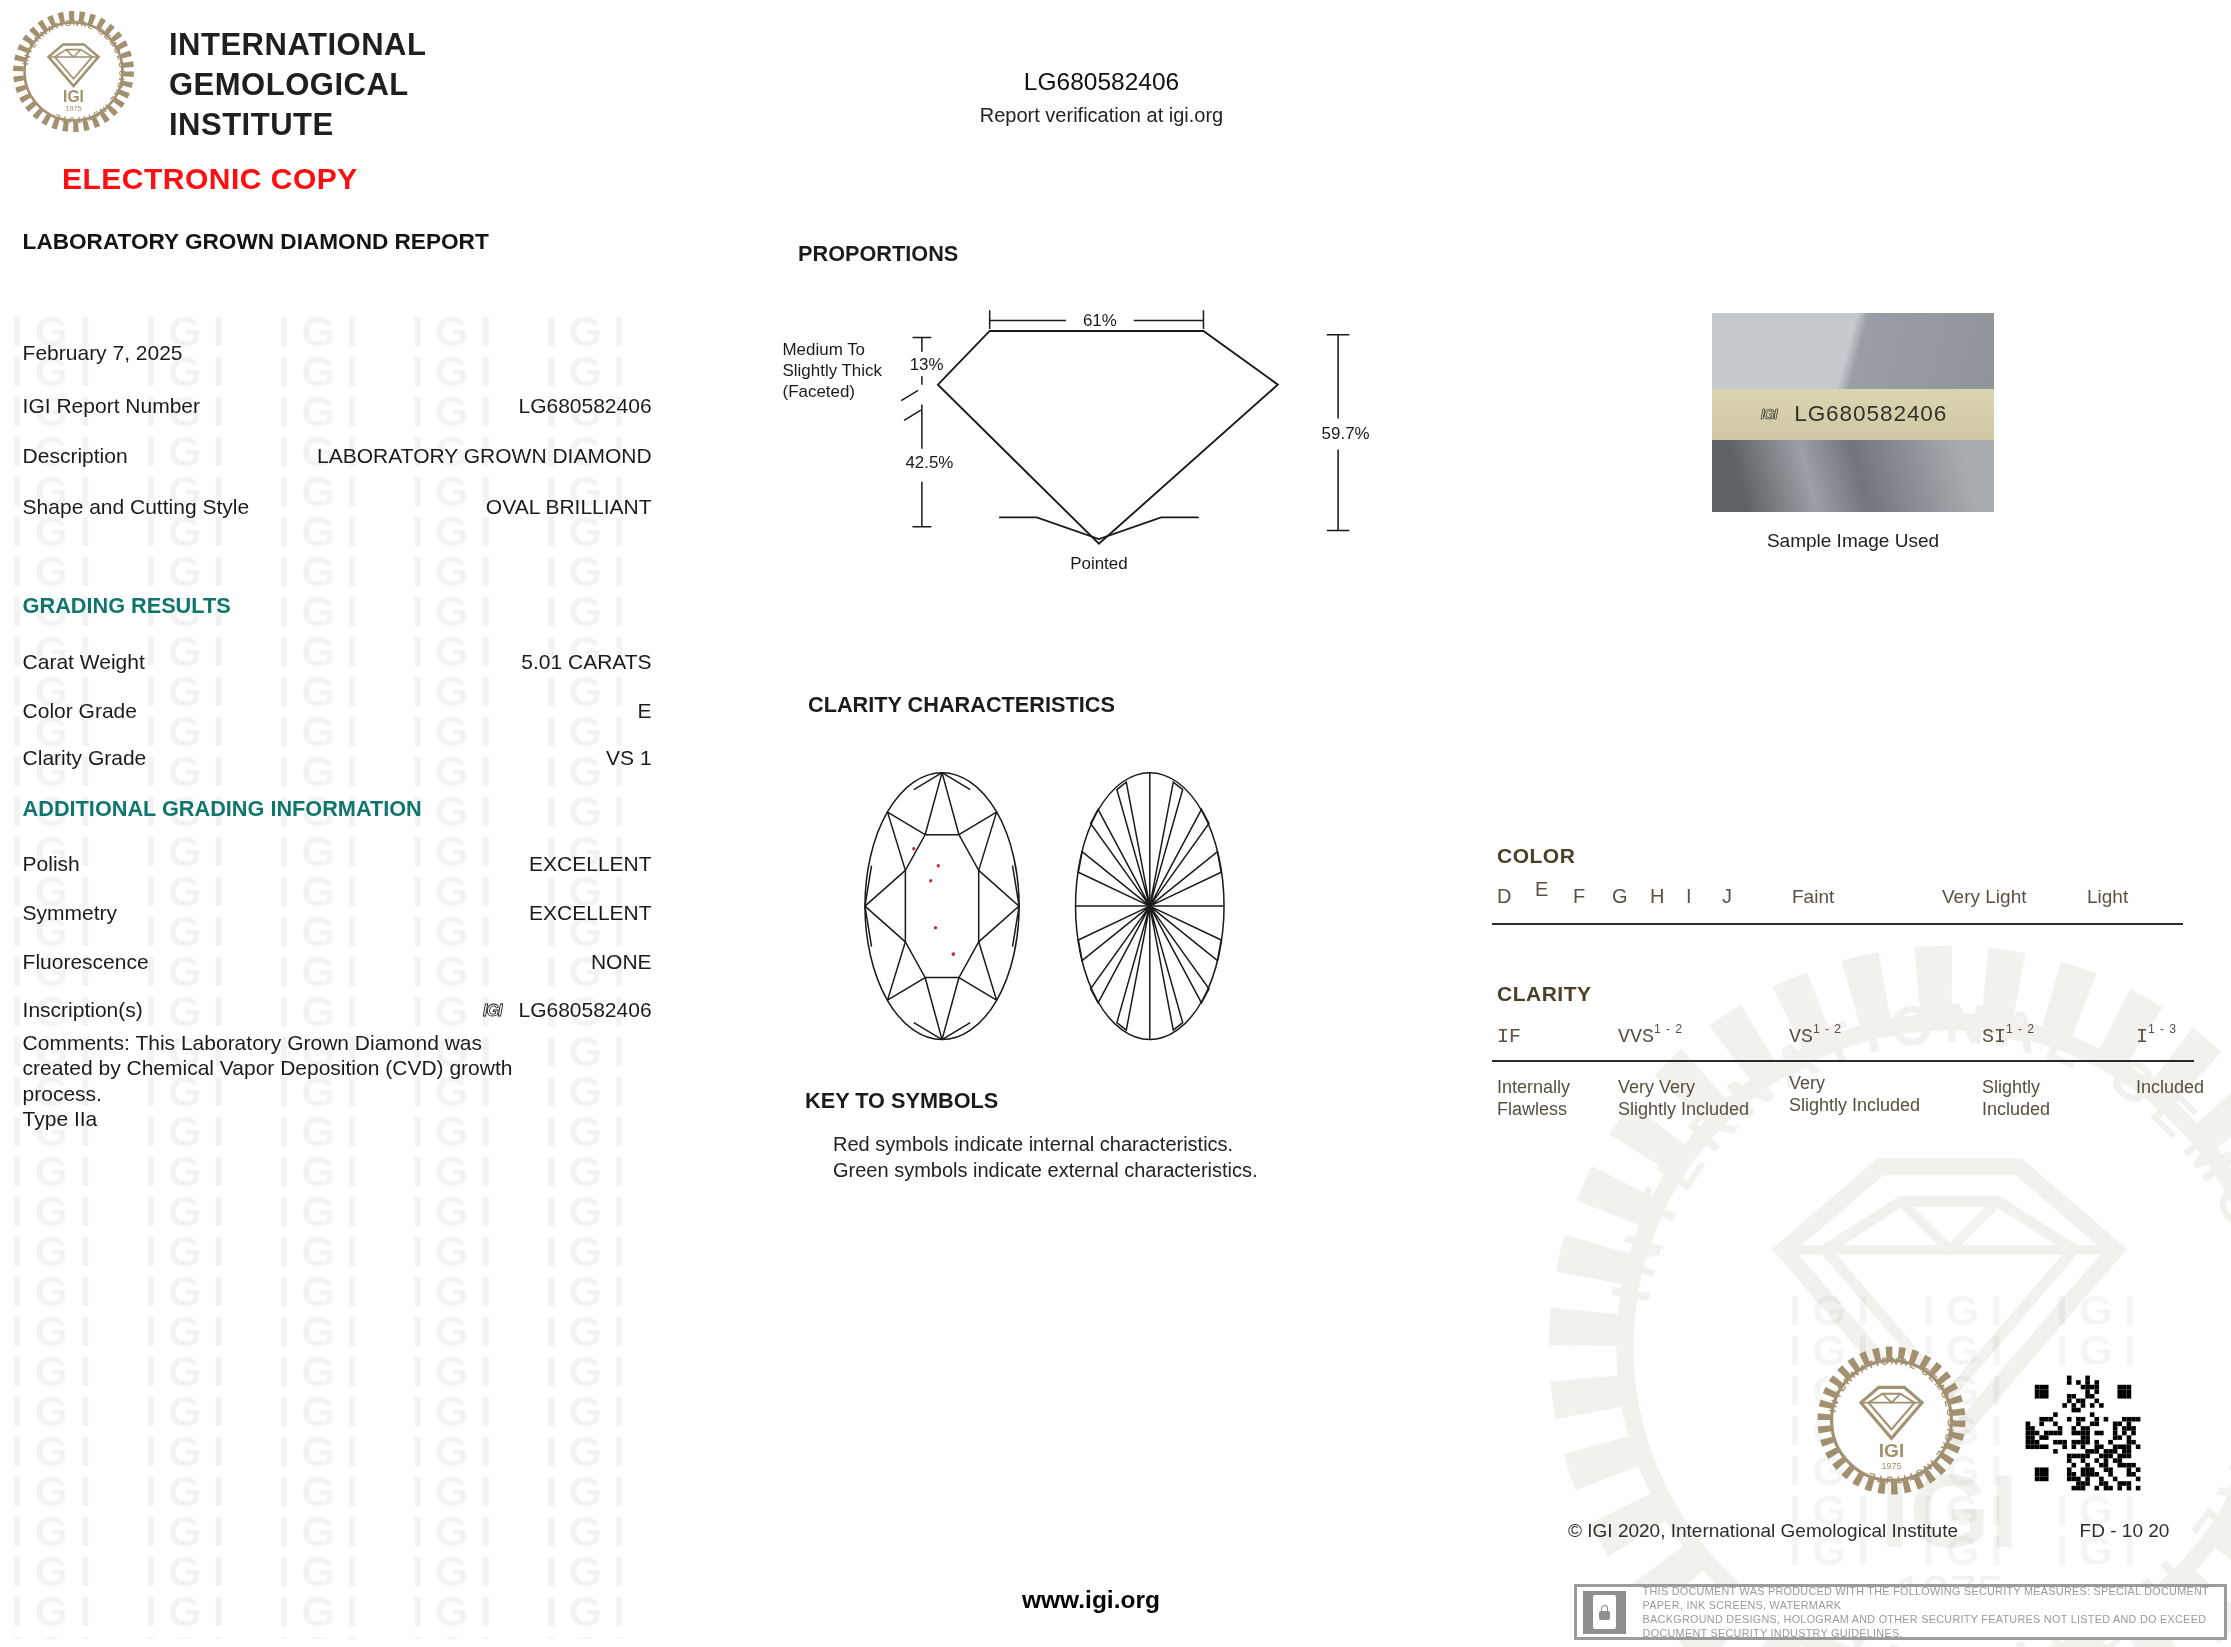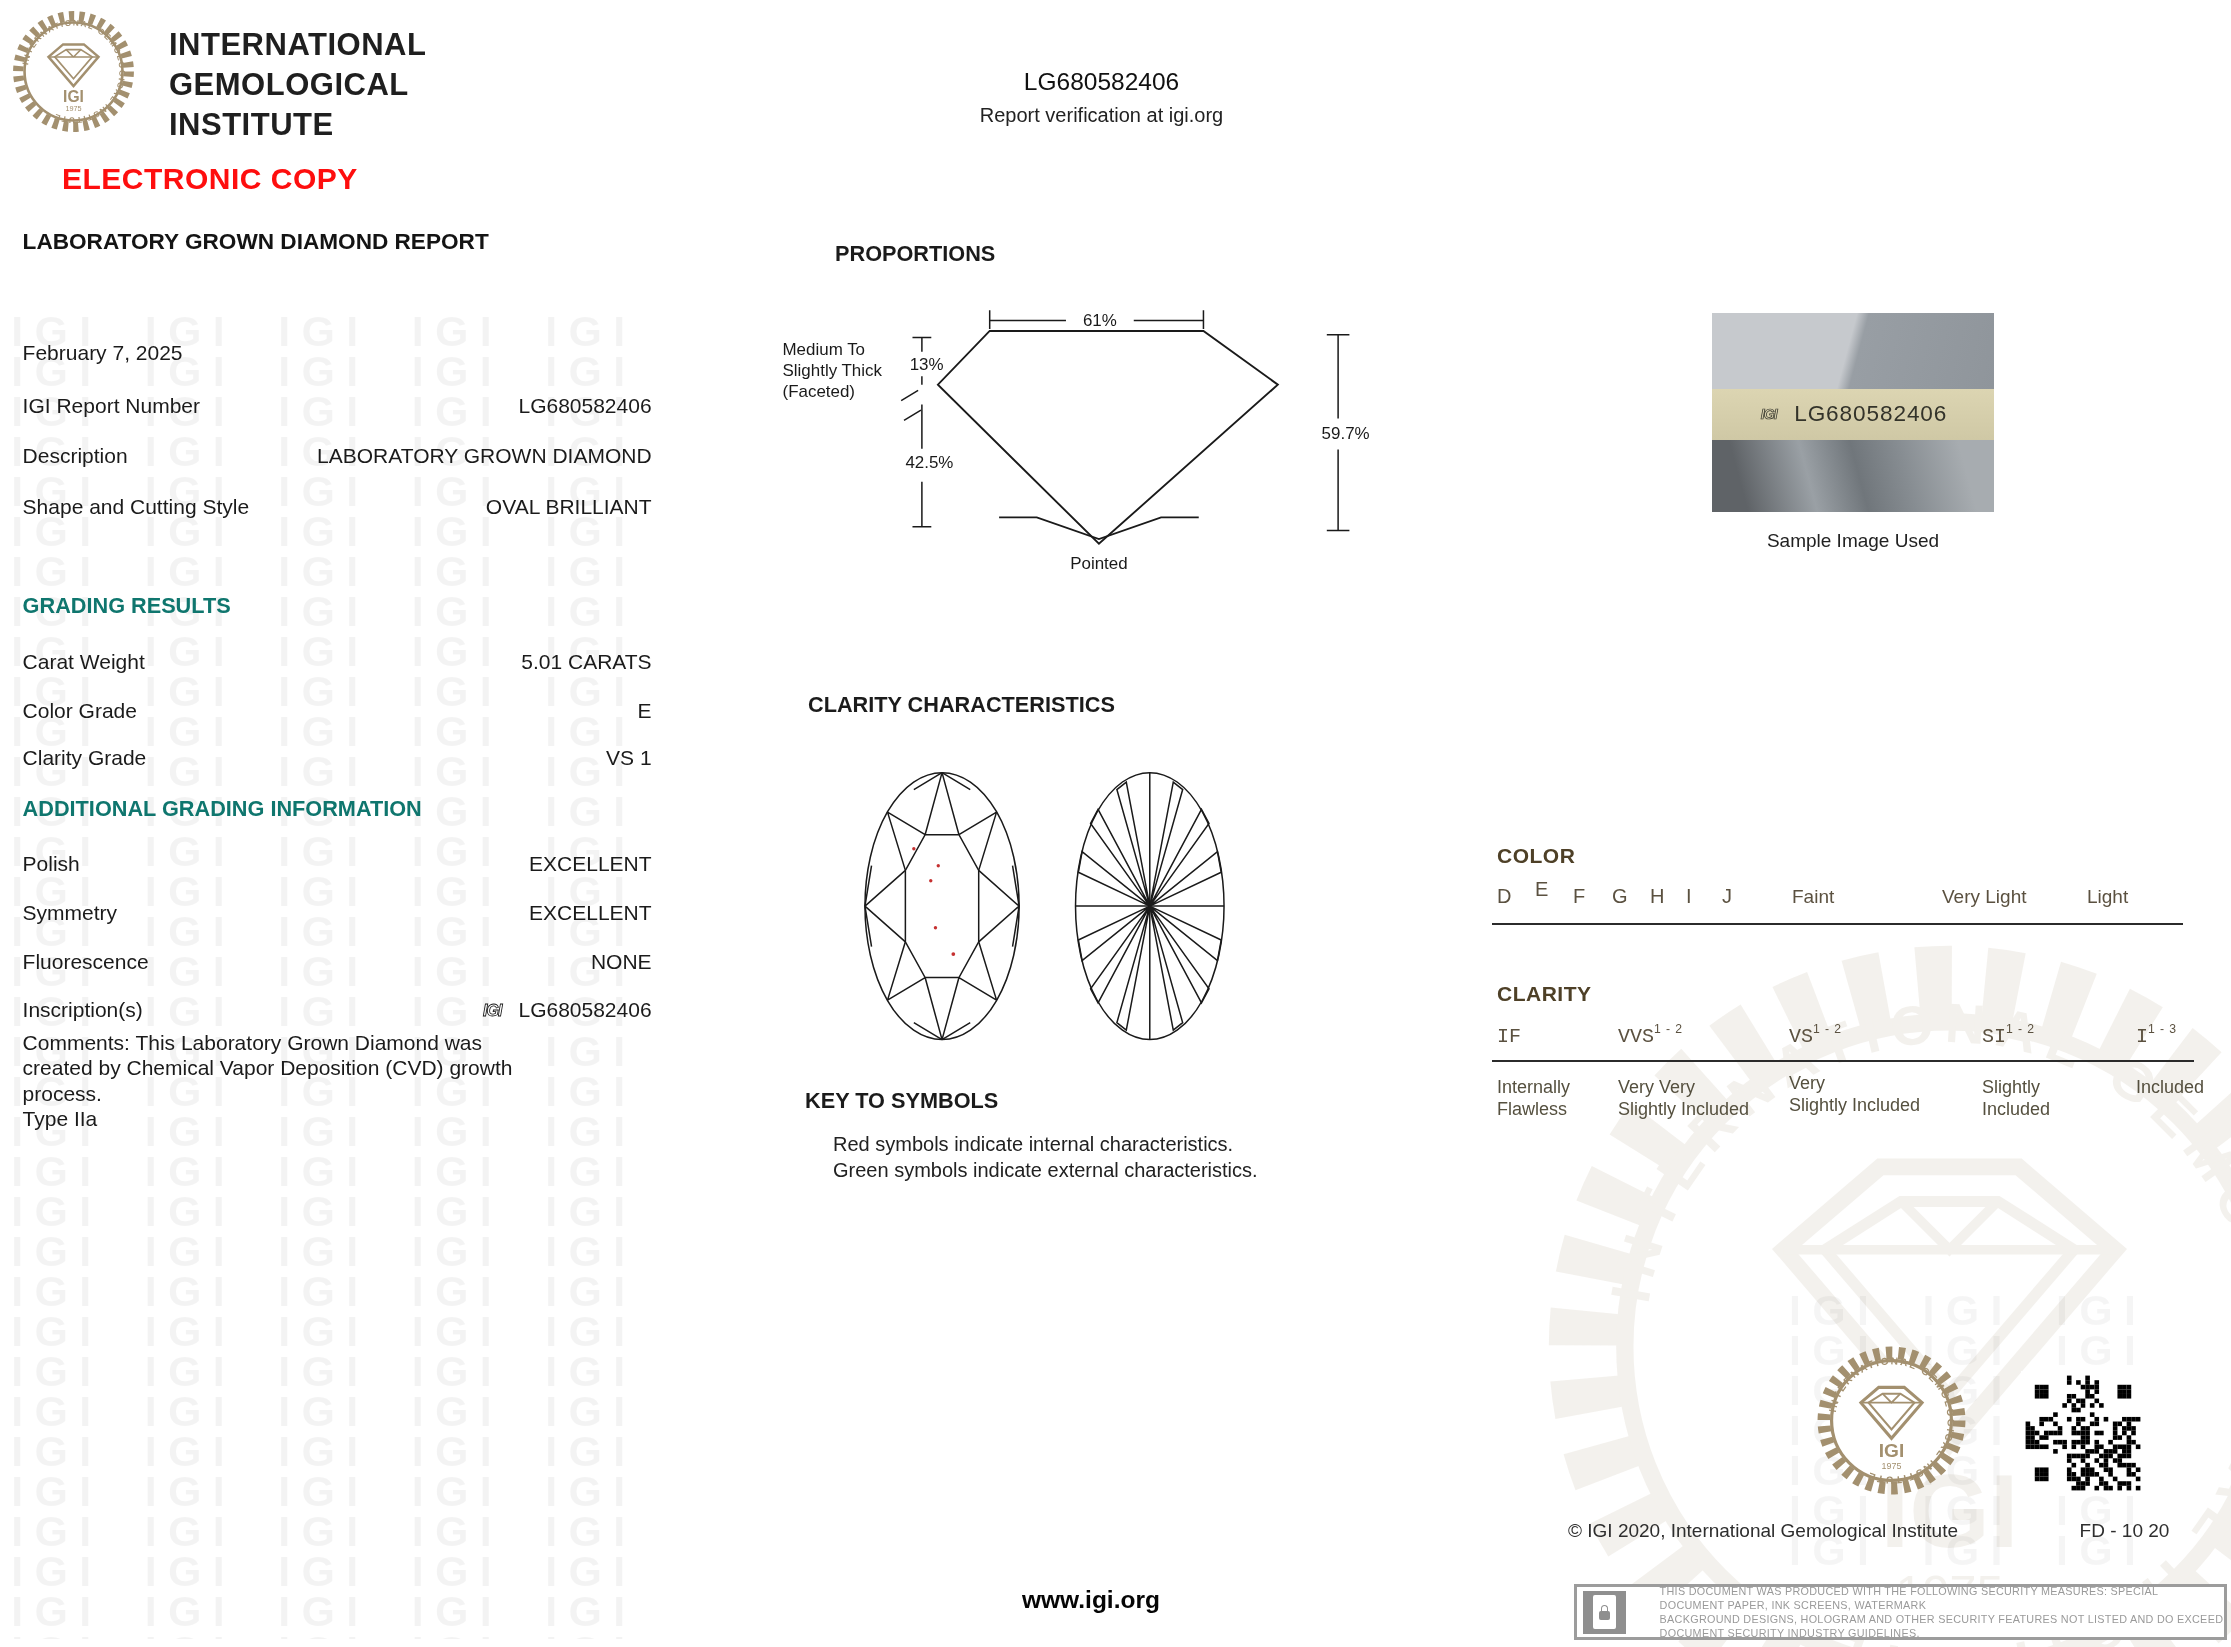--- a/index.html
+++ b/index.html
@@ -17,21 +17,21 @@
   .hdr-verif{left:904px;top:104px;width:395px;text-align:center;font-size:20px;color:#222;}
   .ecopy{left:62px;top:162px;font-size:30px;font-weight:bold;color:#fe0e0e;letter-spacing:0.5px;}
   
   .rep-title{left:22.6px;top:229px;font-size:22.6px;font-weight:bold;color:#141414;}
   .rep-date{left:22.6px;top:341px;font-size:21px;}
   .row{left:22.6px;width:629px;display:flex;justify-content:space-between;font-size:21px;}
   .sec-head{left:22.6px;font-size:21.7px;font-weight:bold;color:#0f766e;}
   .comments{left:22.6px;top:1030px;width:513px;font-size:21px;line-height:25.4px;}
   .insc-val{display:flex;align-items:center;gap:5.6px;}
   
-  .prop-title{left:835px;top:241px;font-size:21.7px;font-weight:bold;}
+  .prop-title{left:798px;top:241px;font-size:21.7px;font-weight:bold;}
   .cc-title{left:808px;top:692px;font-size:21.7px;font-weight:bold;}
   .kts-title{left:805px;top:1088px;font-size:21.7px;font-weight:bold;}
   .kts-line{left:833px;font-size:20px;color:#222;}
   .diagram-line{stroke:#1a1a1a;stroke-width:2;fill:none;}
   .diagram-thin{stroke:#1a1a1a;stroke-width:1.6;fill:none;}
   .diagram-txt{font-size:18px;fill:#1a1a1a;font-family:"Liberation Sans",sans-serif;}
   
   .sample{left:1712px;top:313px;width:282px;height:199px;overflow:hidden;}
   .si-top{height:38%;background:linear-gradient(105deg,#c6c9cd 48%,#989ea4 52%,#8f959b 100%);}
   .si-band{height:26%;background:linear-gradient(#dcd5b2,#cfc8a5);display:flex;align-items:center;justify-content:center;gap:7.5px;color:#33332a;font-size:22.6px;letter-spacing:0.9px;}
@@ -54,21 +54,21 @@
   .website{left:1022px;top:1586px;font-size:24.5px;font-weight:bold;color:#050505;}
   .seal-foot{left:1815px;top:1344px;width:153px;height:153px;}
   .seal-head{left:11.3px;top:9.4px;width:125px;height:125px;}
   #qr{left:2021px;top:1371px;width:124px;height:124px;background:#fff;padding:0;}
   .sec-box{left:1574px;top:1584px;width:653px;height:56px;border:3.8px solid #9c9c9c;background:#fff;
            display:flex;align-items:center;box-sizing:border-box;}
   .lock-box{width:43px;height:43px;background:#8f8f8f;margin-left:5.6px;flex:0 0 auto;position:relative;}
   .lock-doc{position:absolute;left:10.4px;top:4.7px;width:22.6px;height:34px;background:#fff;border-radius:1.9px;}
   .lock-body{position:absolute;left:5.6px;top:15px;width:11.3px;height:9.4px;background:#8f8f8f;border-radius:1.9px;}
   .lock-shackle{position:absolute;left:7.5px;top:9.4px;width:5.6px;height:7.5px;border:1.9px solid #8f8f8f;border-bottom:none;border-radius:4.7px 4.7px 0 0;}
-  .sec-text{margin-left:34px;font-size:10.8px;line-height:14px;color:#9a9a9a;letter-spacing:0.3px;}
+  .sec-text{margin-left:17px;font-size:10.8px;line-height:14px;color:#9a9a9a;letter-spacing:0.3px;}
 </style>
 </head>
 <body>
 <div class="page">
 
 <svg width="0" height="0" style="position:absolute" aria-hidden="true">
   <defs>
     <symbol id="igi-seal" viewBox="0 0 120 120">
       <circle cx="60" cy="60" r="53" fill="none" stroke="#a3906f" stroke-width="10" stroke-dasharray="5 4.8"></circle>
       <circle cx="60" cy="60" r="47" fill="#ffffff" stroke="#a3906f" stroke-width="2.5"></circle>

